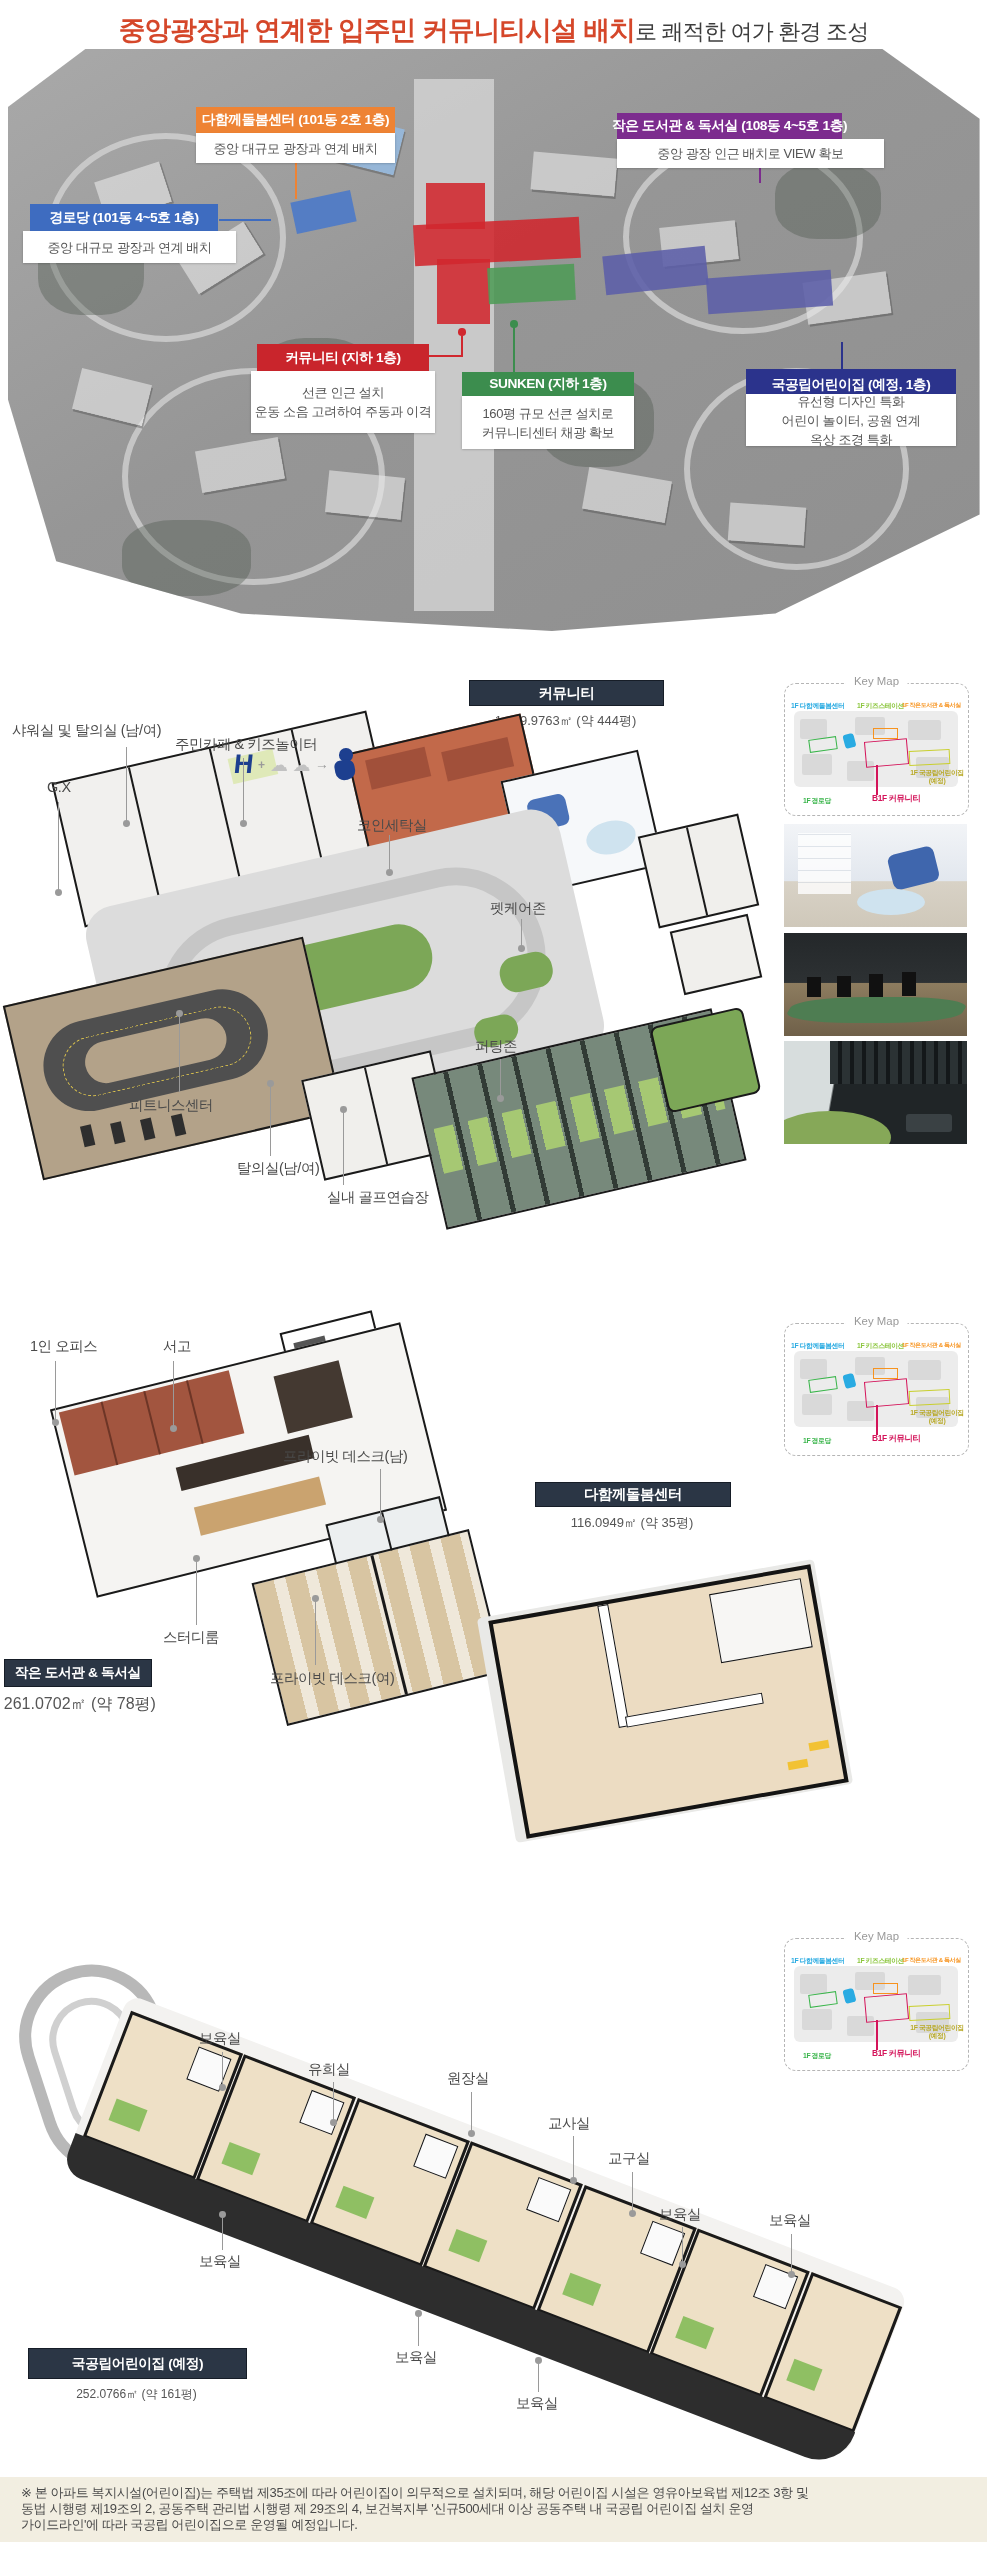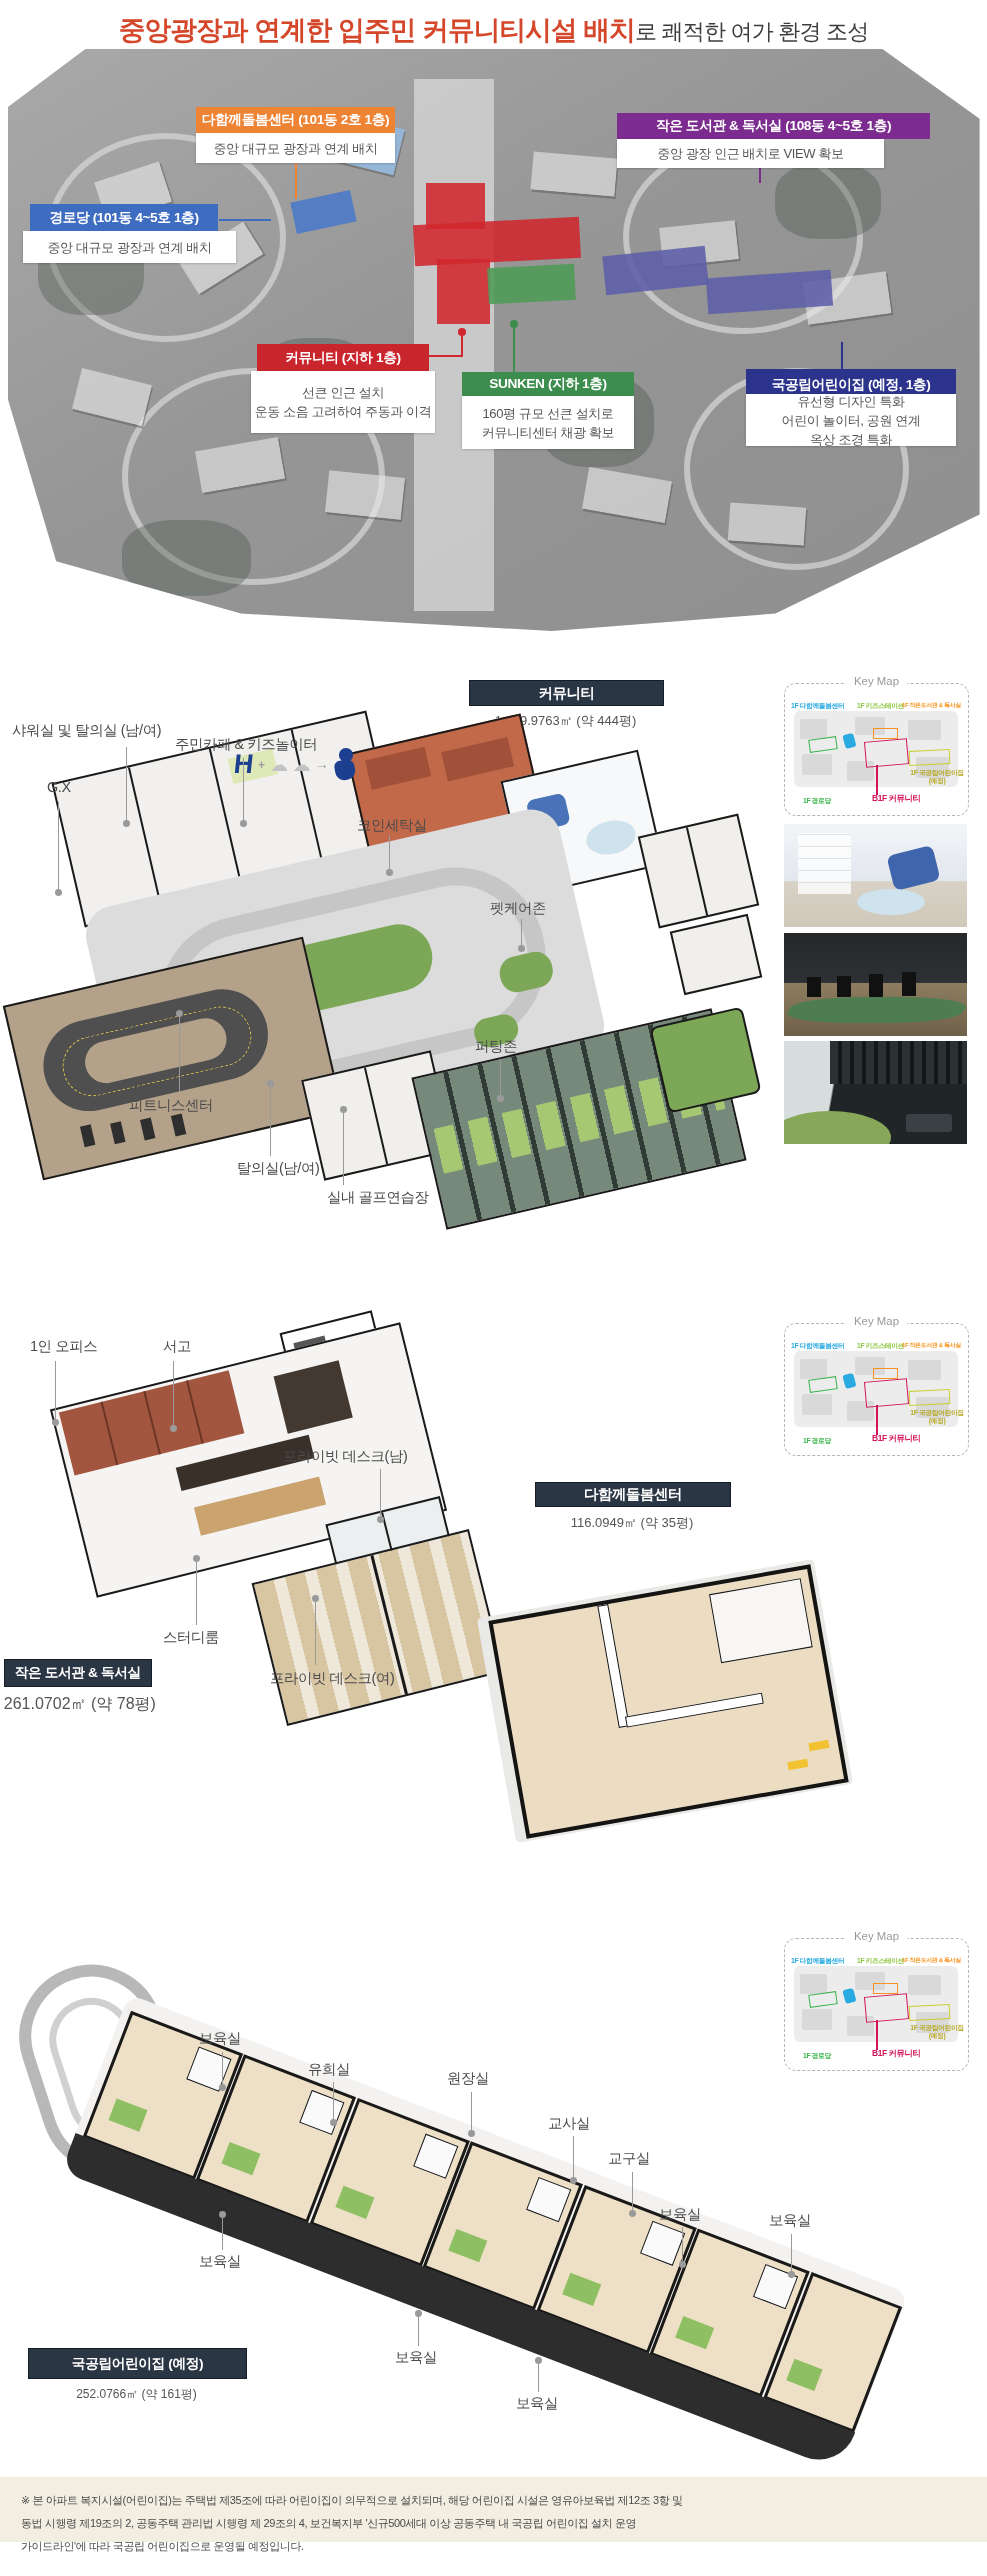--- a/index.html
+++ b/index.html
@@ -53,21 +53,21 @@
   .mascot{position:absolute;left:234px;top:748px;display:flex;align-items:center;gap:4.6px;}
   .m-h{color:#1d3f8f;font-weight:900;font-size:27px;transform:skewX(-6deg);}
   .m-plus{color:#9a9a9a;font-size:12px;font-weight:bold;}
   .m-cloud{color:#c2c2c2;font-size:18px;}
   .m-arrow{color:#9a9a9a;font-size:13.7px;font-weight:bold;}
   .m-char{position:relative;width:23px;height:33px;}
   .m-head{position:absolute;left:6px;top:0;width:13.7px;height:13.7px;border-radius:50%;background:#1d3f8f;}
   .m-body{position:absolute;left:1.5px;top:12px;width:20px;height:20px;border-radius:6px 7.6px 9px 9px;background:#1d3f8f;transform:rotate(-10deg);}
   
   .footnote{position:absolute;left:0;top:2477px;width:987px;height:65px;background:#f2eee1;}
-  .fn-line{position:relative;margin:7px 0 0 21px;color:#4a4a4a;font-size:11px;line-height:16px;letter-spacing:-0.4px;white-space:nowrap;}
+  .fn-line{position:relative;margin:0 0 0 21px;color:#4a4a4a;font-size:13px;line-height:16px;letter-spacing:-0.4px;white-space:nowrap;}
 </style>
 </head>
 <body>
 
 <div class="page">
 
   <div class="main-title">
     <span class="t-red">중앙광장과 연계한 입주민 커뮤니티시설 배치</span><span class="t-dark">로 쾌적한 여가 환경 조성</span>
   </div>
 
@@ -111,21 +111,21 @@
   <div class="conn-dot" style="left:458px;top:328px;background:#d0272e;"></div>
   <div class="conn" style="left:513px;top:327px;width:1.5px;height:46px;background:#3c8d4e;"></div>
   <div class="conn-dot" style="left:510px;top:320px;background:#3c8d4e;"></div>
   <div class="conn" style="left:841px;top:342px;width:1.5px;height:27px;background:#2b338c;"></div>
 
   <div class="callout-title" style="left: 196px; top: 107px; width: 199px; height: 26px; background-color: rgb(238, 131, 52);">다함께돌봄센터 (101동 2호 1층)</div>
   <div class="callout-desc" style="left:196px;top:133px;width:199px;height:30px;">
     <div>중앙 대규모 광장과 연계 배치</div>
   </div>
 
-  <div class="callout-title" style="left: 617px; top: 113px; width: 313px; height: 26px; background-color: rgb(124, 44, 142);">작은 도서관 &amp; 독서실 (108동 4~5호 1층)</div>
+  <div class="callout-title" style="left: 617px; top: 113px; width: 225px; height: 26px; background-color: rgb(124, 44, 142);">작은 도서관 &amp; 독서실 (108동 4~5호 1층)</div>
   <div class="callout-desc" style="left:617px;top:139px;width:267px;height:29px;">
     <div>중앙 광장 인근 배치로 VIEW 확보</div>
   </div>
 
   <div class="callout-title" style="left: 30px; top: 204px; width: 188px; height: 27px; background-color: rgb(62, 108, 192);">경로당 (101동 4~5호 1층)</div>
   <div class="callout-desc" style="left:23px;top:231px;width:213px;height:32px;">
     <div>중앙 대규모 광장과 연계 배치</div>
   </div>
 
   <div class="callout-title" style="left: 257px; top: 344px; width: 172px; height: 27px; background-color: rgb(201, 37, 44);">커뮤니티 (지하 1층)</div>

